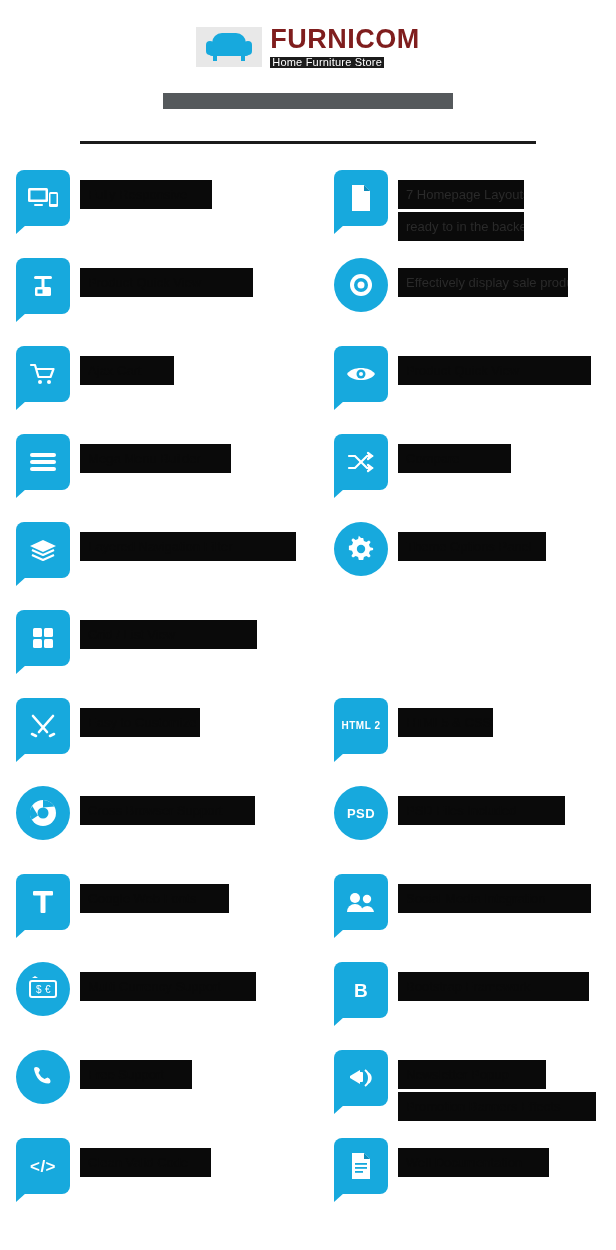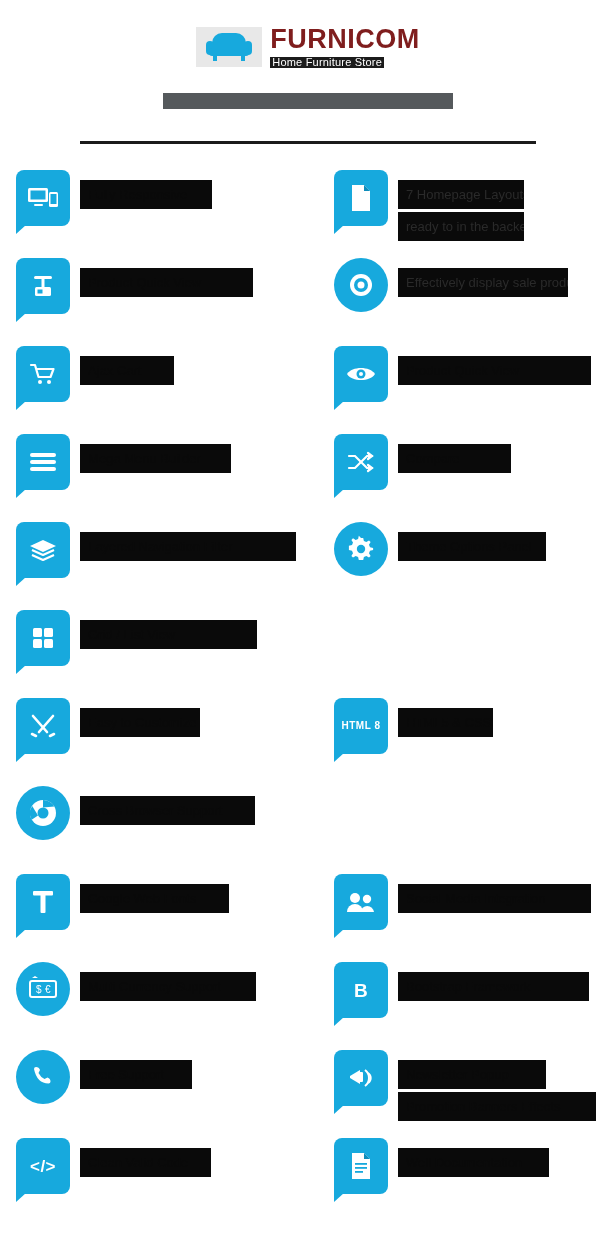--- a/index.html
+++ b/index.html
@@ -388,21 +388,21 @@
             <path d="M2 21 L6 23"></path>
             <path d="M24 21 L20 23"></path>
           </svg>
         </div>
         <div class="labels">
           <span class="redacted" style="width:120px">Easy to Customize</span>
         </div>
       </div>
       <div class="col right">
         <div class="badge">
-          <span class="txt small">HTML 8</span>
+          <span class="txt small">HTML 2</span>
         </div>
         <div class="labels">
           <span class="redacted" style="width:95px">HTML5 &amp; CSS3</span>
         </div>
       </div>
     </div>
 
     <div class="row">
       <div class="col">
         <div class="badge circle">
@@ -410,20 +410,28 @@
             <circle cx="15" cy="15" r="13" fill="#fff"></circle>
             <circle cx="15" cy="15" r="5.5" fill="#17a9dd"></circle>
             <path d="M15 2 a13 13 0 0 1 11.3 6.5 L15 9.5 z" fill="#17a9dd"></path>
             <path d="M3.6 21.8 A13 13 0 0 1 4.2 8 L10 17.5 z" fill="#17a9dd"></path>
           </svg>
         </div>
         <div class="labels">
           <span class="redacted" style="width:175px">Cross Browser Support</span>
         </div>
       </div>
+      <div class="col right">
+        <div class="badge circle">
+          <span class="txt">PSD</span>
+        </div>
+        <div class="labels">
+          <span class="redacted" style="width:167px">PSD Files Included</span>
+        </div>
+      </div>
     </div>
 
     <div class="row">
       <div class="col">
         <div class="badge">
           <svg width="24" height="26" viewBox="0 0 24 26" fill="#fff">
             <rect x="2" y="2" width="20" height="4.5" rx="1"></rect>
             <rect x="9.5" y="5" width="5" height="19" rx="1"></rect>
           </svg>
         </div>

